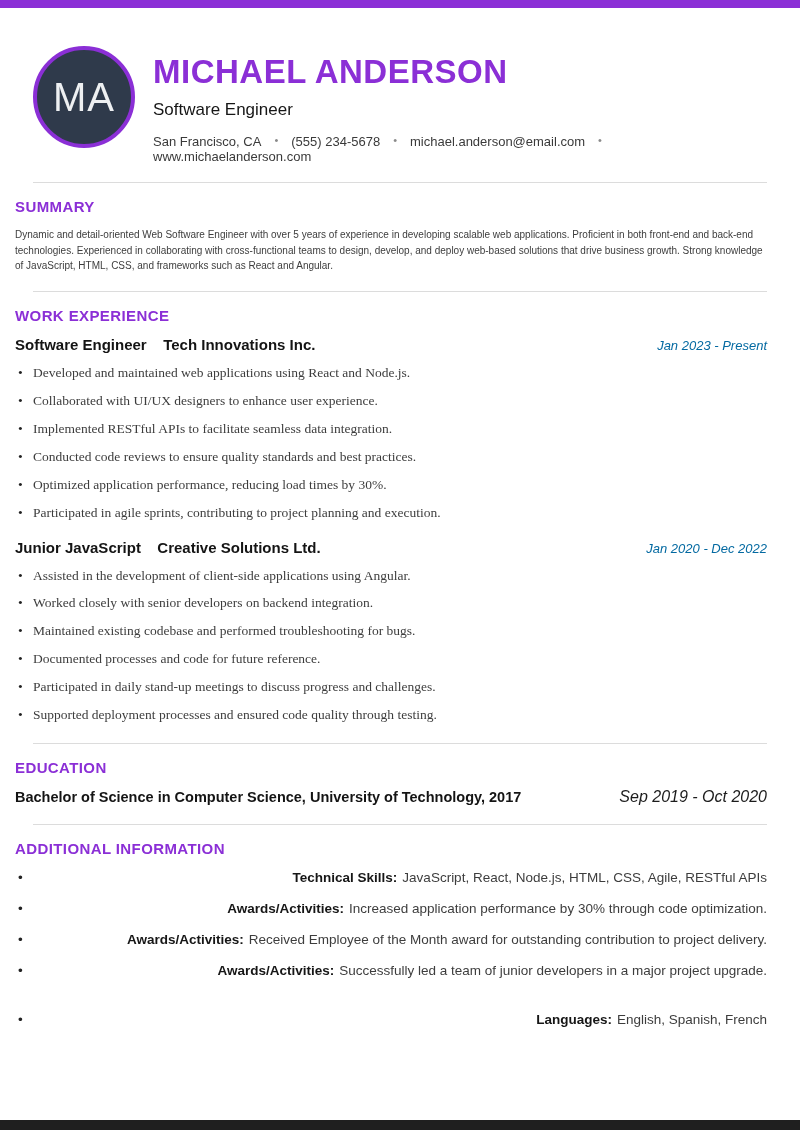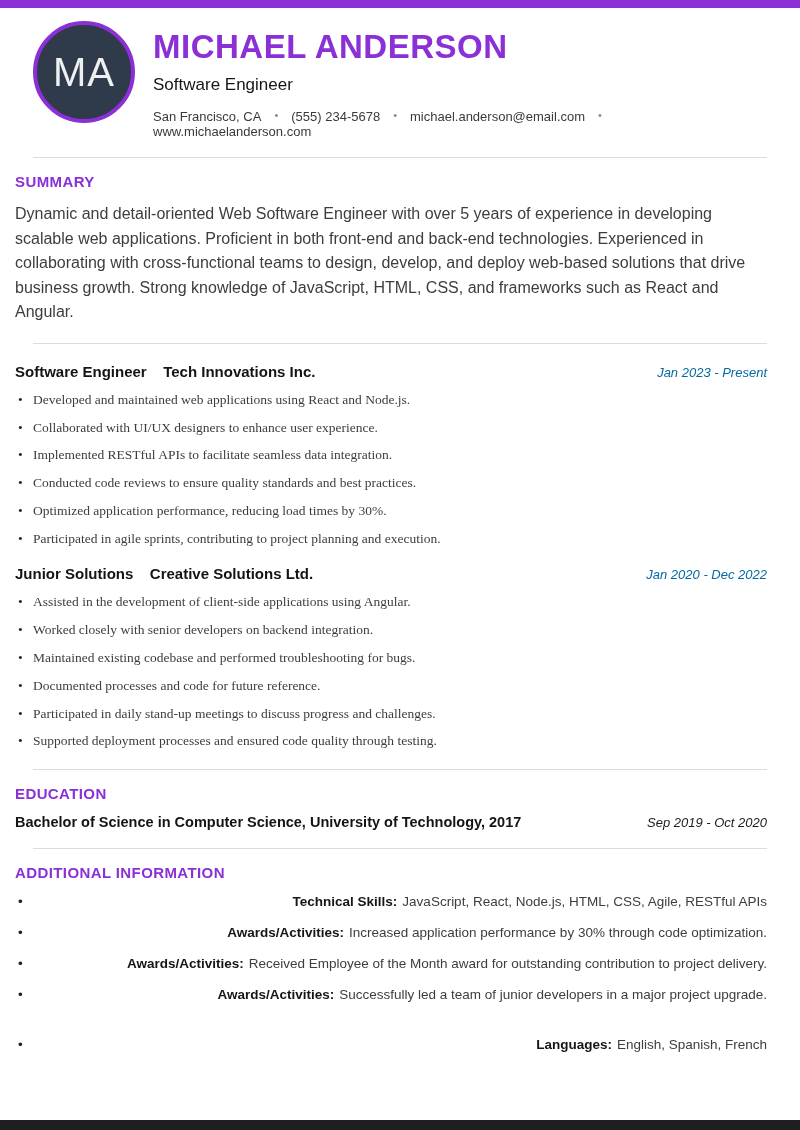--- a/index.html
+++ b/index.html
@@ -15,21 +15,21 @@
     height: 8px; width: 100%;
     background: var(--accent, #8B2FD6);
   }
   .footerbar {
     position: absolute; bottom: 0; left: 0;
     height: 10px; width: 100%;
     background: var(--footer-bg, #1f1f1f);
   }
   .header {
     display: flex; align-items: flex-start;
-    padding: 0 33px; margin-top: 13px;
+    padding: 0 33px; margin-top: 38px;
   }
   .avatar {
     width: 102px; height: 102px; border-radius: 50%;
     background: var(--avatar-bg, #2F3A4B);
     border: 4px solid var(--accent, #8B2FD6);
     display: flex; align-items: center; justify-content: center;
     flex: 0 0 auto;
   }
   .initials {
     color: #eef0f2; font-size: 40px; font-weight: 500; letter-spacing: 1px;
@@ -52,21 +52,21 @@
   .divider {
     border: 0; border-top: 1px solid #dcdcdc;
     margin: 18px 33px 0 33px;
   }
   .section { padding: 15px 33px 0 15px; }
   .section-heading {
     color: var(--accent, #8B2FD6);
     font-size: 15px; font-weight: 700; letter-spacing: 0.4px;
     margin-bottom: 12px;
   }
-  .summary-text { font-size: 16px; line-height: 1.53; color: #3d3d3d; }
+  .summary-text { font-size: 10px; line-height: 1.53; color: #3d3d3d; }
   .job-header {
     display: flex; justify-content: space-between; align-items: baseline;
     margin-top: 10px;
     gap: 37px;
   }
   .job-header:first-of-type { margin-top: 4px; }
   .job-role, .job-company { font-size: 15px; font-weight: 700; color: #141414; }
   .job-company { margin-left: 12px; }
   .job-dates { font-size: 13px; font-style: italic; color: #0369a1; white-space: nowrap; }
   ul.bullets { list-style: none; margin: 10px 0 16px 0; }
@@ -76,21 +76,21 @@
     margin-bottom: 9px; color: #3d3d3d; font-family: Liberation Serif, serif;
   }
   ul.bullets li::before {
     content: "•"; position: absolute; left: 3px; top: 0; color: #222;
   }
   .edu-row {
     display: flex; justify-content: space-between; align-items: baseline;
     margin-top: 4px;
   }
   .edu-degree { font-size: 14.5px; font-weight: 700; color: #141414; }
-  .edu-dates { font-size: 13px; font-style: italic; color: #1c1c1c; white-space: nowrap; }
+  .edu-dates { font-size: 16px; font-style: italic; color: #1c1c1c; white-space: nowrap; }
   ul.extra { list-style: none; margin-top: 4px; }
   ul.extra li {
     position: relative; padding-left: 18px;
     font-size: 13.5px; line-height: 1.4;
     margin-bottom: 12px; color: #3d3d3d; text-align: right;
   }
   ul.extra li::before {
     content: "•"; position: absolute; left: 3px; top: 0; color: #222;
   }
   ul.extra li:last-child { margin-top: 31px; }
@@ -125,40 +125,41 @@
   <hr class="divider">
 
   <section class="section">
     <h2 class="section-heading">SUMMARY</h2>
     <p class="summary-text">Dynamic and detail-oriented Web Software Engineer with over 5 years of experience in developing scalable web applications. Proficient in both front-end and back-end technologies. Experienced in collaborating with cross-functional teams to design, develop, and deploy web-based solutions that drive business growth. Strong knowledge of JavaScript, HTML, CSS, and frameworks such as React and Angular.</p>
   </section>
 
   <hr class="divider">
 
   <section class="section">
+    <h2 class="section-heading">WORK EXPERIENCE</h2>
 
     <div class="job-header">
       <div>
         <span class="job-role">Software Engineer</span>
         <span class="job-company">Tech Innovations Inc.</span>
       </div>
       <span class="job-dates">Jan 2023 - Present</span>
     </div>
     <ul class="bullets">
       <li>Developed and maintained web applications using React and Node.js.</li>
       <li>Collaborated with UI/UX designers to enhance user experience.</li>
       <li>Implemented RESTful APIs to facilitate seamless data integration.</li>
       <li>Conducted code reviews to ensure quality standards and best practices.</li>
       <li>Optimized application performance, reducing load times by 30%.</li>
       <li>Participated in agile sprints, contributing to project planning and execution.</li>
     </ul>
 
     <div class="job-header">
       <div>
-        <span class="job-role">Junior Solutions</span>
+        <span class="job-role">Junior JavaScript</span>
         <span class="job-company">Creative Solutions Ltd.</span>
       </div>
       <span class="job-dates">Jan 2020 - Dec 2022</span>
     </div>
     <ul class="bullets">
       <li>Assisted in the development of client-side applications using Angular.</li>
       <li>Worked closely with senior developers on backend integration.</li>
       <li>Maintained existing codebase and performed troubleshooting for bugs.</li>
       <li>Documented processes and code for future reference.</li>
       <li>Participated in daily stand-up meetings to discuss progress and challenges.</li>

